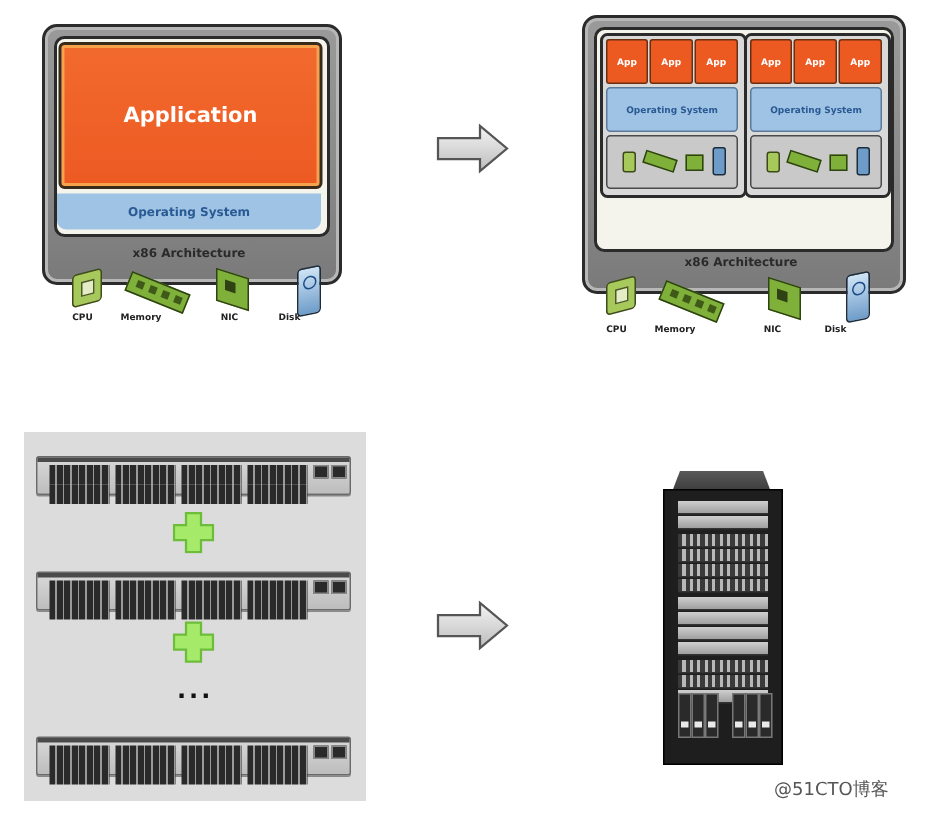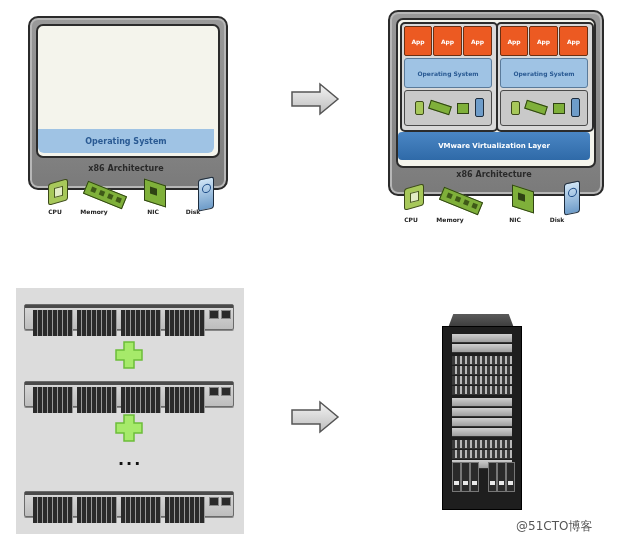--- a/index.html
+++ b/index.html
@@ -53,20 +53,23 @@
   .psu::after{content:"";position:absolute;left:1px;bottom:6px;width:5px;height:4px;background:#e9e9e9;}
 
   .watermark{font-size:12px;color:#555;}
 </style>
 </head>
 <body>
 
 <div class="abs" style="left:18px;top:14px;width:216px;height:206px;">
   <div class="abs frame" style="left:10px;top:2px;width:196px;height:170px;"></div>
   <div class="abs inner" style="left:18px;top:10px;width:180px;height:130px;"></div>
+  <div class="abs app-block" style="left:21px;top:14px;width:172px;height:94px;font-size:14px;">
+    <span>Application</span>
+  </div>
   <div class="abs os-block" style="left:20px;top:115px;width:176px;height:24px;border-radius:0 0 6px 6px;">
     <span>Operating System</span>
   </div>
   <div class="abs arch-label" style="left:10px;top:150px;width:196px;">x86 Architecture</div>
 
   <div class="abs cpu" style="left:30px;top:167px;"></div>
   <div class="abs hw-label" style="left:22px;top:194px;width:30px;">CPU</div>
   <div class="abs mem" style="left:66px;top:174px;">
       <i style="left:5px"></i>
       <i style="left:14px"></i>
@@ -129,23 +132,20 @@
   <div class="abs os-sm" style="left:116px;top:50px;width:86px;height:28px;">
       <span>Operating System</span>
     </div>
   <div class="abs vhw" style="left:116px;top:82px;width:86px;height:34px;">
     <div class="abs" style="left:10px;top:10px;width:7px;height:12px;background:#a7c85a;border:1px solid #3c4a1a;border-radius:2px;"></div>
     <div class="abs" style="left:24px;top:12px;width:20px;height:7px;background:#7fb03a;border:1px solid #2f4214;transform:rotate(18deg);"></div>
     <div class="abs" style="left:52px;top:12px;width:10px;height:9px;background:#7fb03a;border:1px solid #2f4214;"></div>
     <div class="abs" style="left:70px;top:7px;width:7px;height:17px;background:#6e9cc9;border:1px solid #1d2c3d;border-radius:2px;"></div>
   </div>
 
-  <div class="abs vmware" style="left:14px;top:124px;width:192px;height:28px;">
-    <span>VMware Virtualization Layer</span>
-  </div>
   <div class="abs arch-label" style="left:4px;top:162px;width:212px;">x86 Architecture</div>
 
   <div class="abs cpu" style="left:20px;top:178px;"></div>
   <div class="abs hw-label" style="left:12px;top:208px;width:30px;">CPU</div>
   <div class="abs mem" style="left:56px;top:186px;">
       <i style="left:5px"></i>
       <i style="left:14px"></i>
       <i style="left:23px"></i>
       <i style="left:32px"></i>
     </div>

